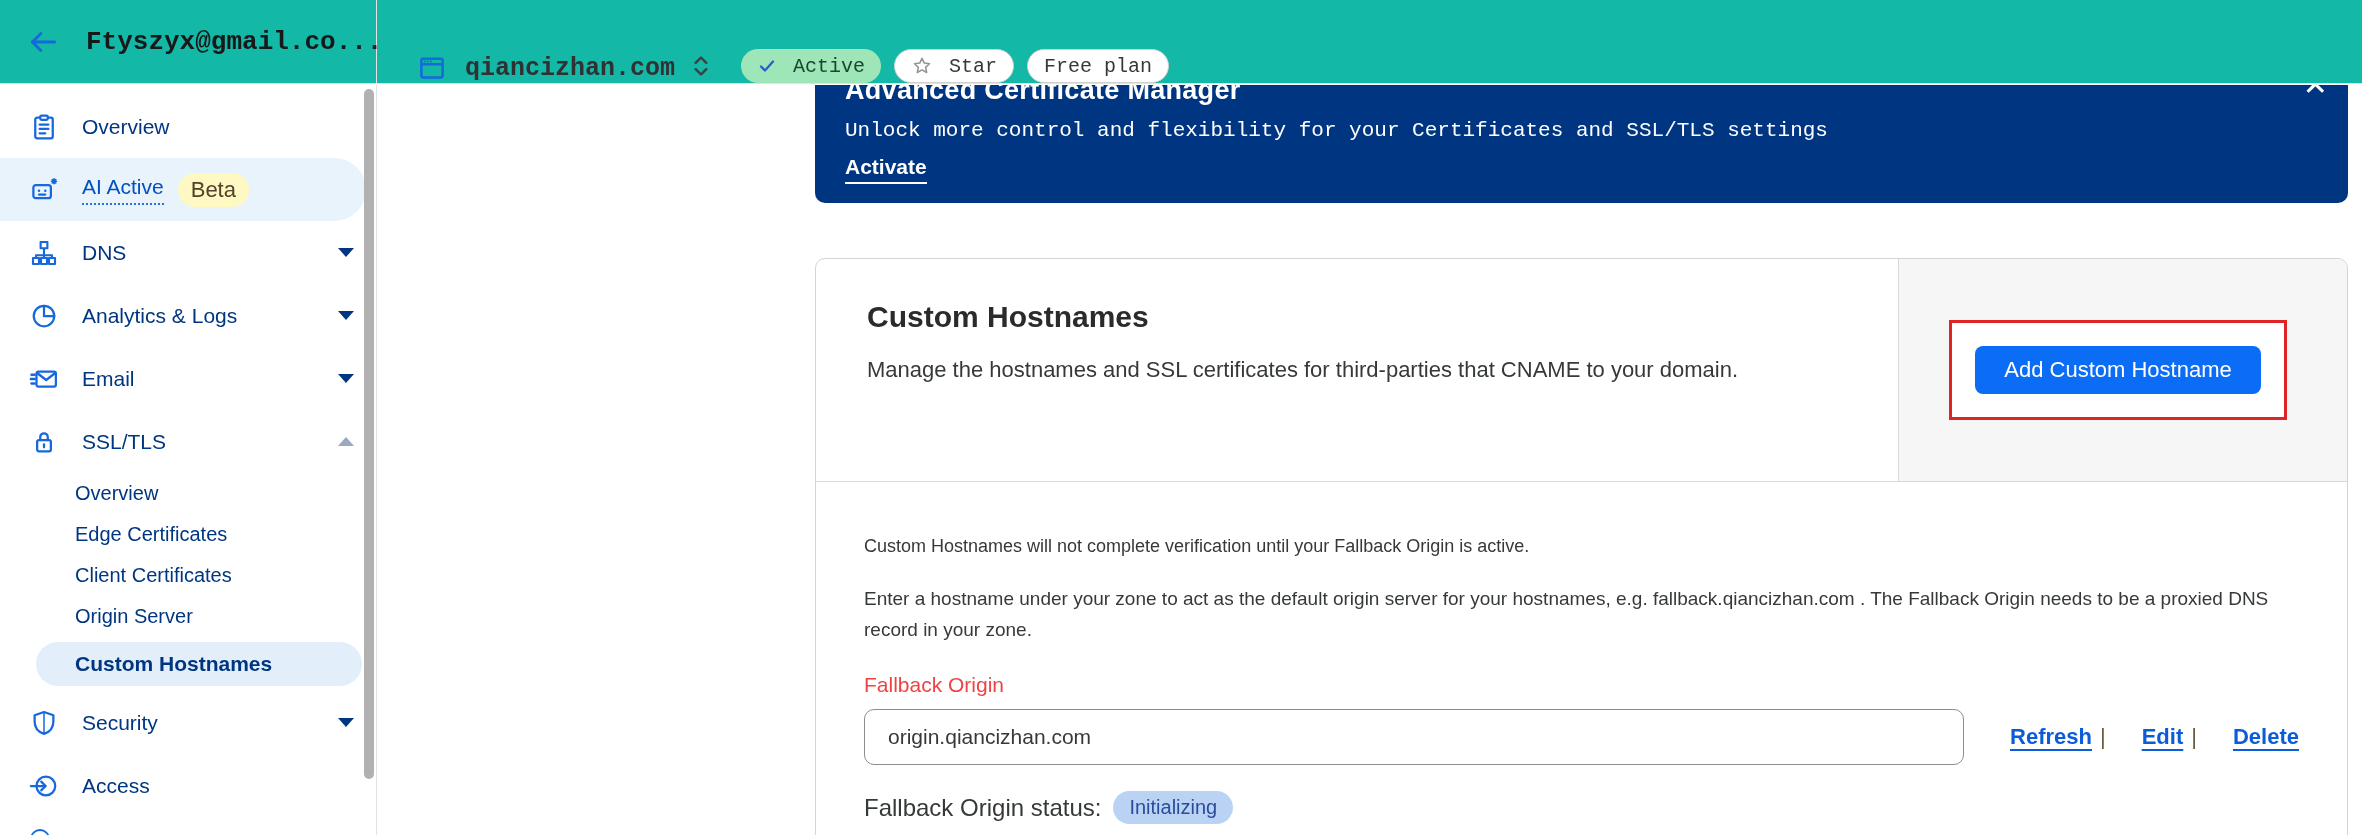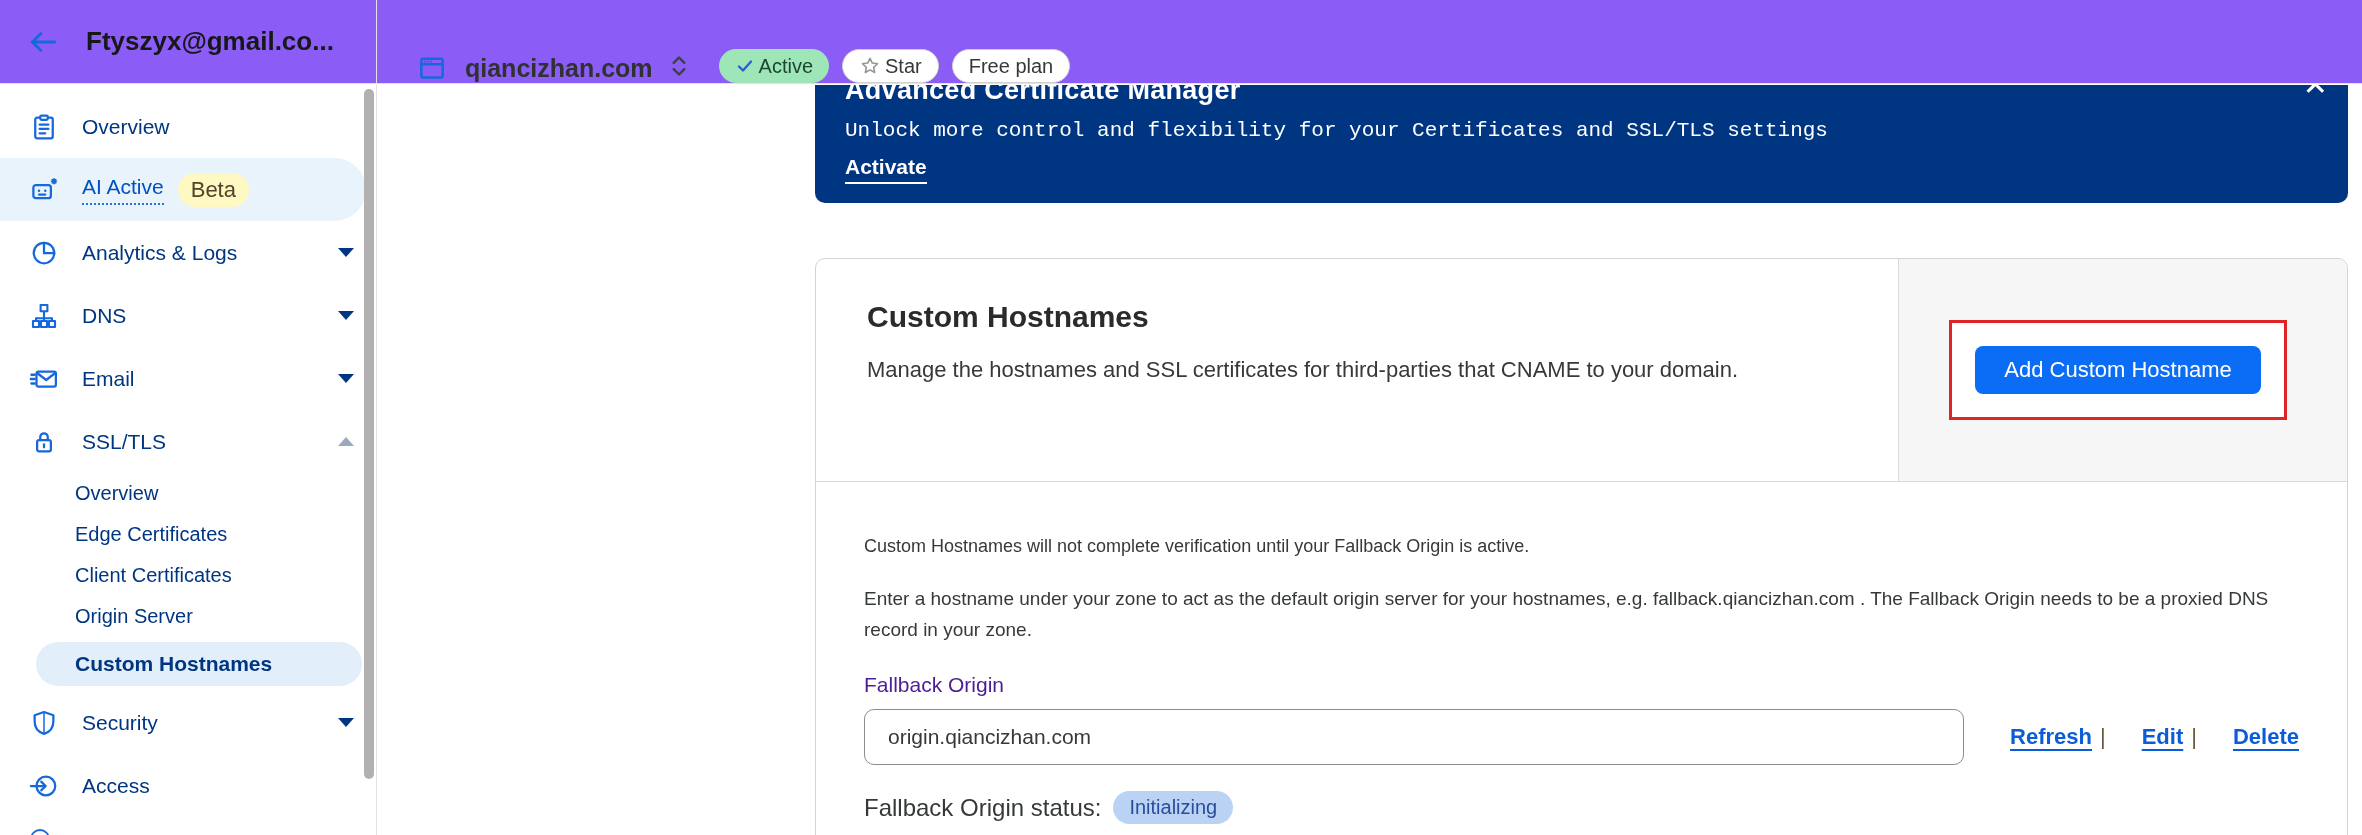--- a/index.html
+++ b/index.html
@@ -4,26 +4,26 @@
 <style>
   html,body { margin:0; padding:0; background:#fff; }
   * { box-sizing:border-box; }
   #app {
     position:relative; width:2362px; height:835px; overflow:hidden;
     background:#fff; font-family:"Liberation Sans","DejaVu Sans",sans-serif; color:#36393a;
   }
   svg { display:block; }
 
   
-  #topbar { position:absolute; top:0; left:0; right:0; height:84px; border-bottom:1px solid #e2e2e2; display:flex; background:#8b5cf6; z-index:5; }
+  #topbar { position:absolute; top:0; left:0; right:0; height:84px; border-bottom:1px solid #e2e2e2; display:flex; background:#14b8a6; z-index:5;font-family:Liberation Mono, monospace; }
   .hdr-left { width:377px; flex:none; border-right:1px solid #e2e2e2; display:flex; align-items:center; padding-left:26px; gap:26px; }
   .hdr-email { font-size:26px; font-weight:bold; color:#17181a; white-space:nowrap; }
   .hdr-main { flex:1; display:flex; align-items:flex-end; padding-left:39px; gap:13px; }
   .domain-name { font-size:25px; font-weight:bold; color:#2f3133; margin-left:4px; white-space:nowrap; }
-  .pill { height:34px; border-radius:999px; display:inline-flex; align-items:center; padding:0 16px; font-size:20px; gap:4px; white-space:nowrap; }
+  .pill { height:34px; border-radius:999px; display:inline-flex; align-items:center; padding:0 16px; font-size:20px; gap:16px; white-space:nowrap; }
   .pill.active { background:#9ee6b8; color:#1c4532; margin-left:14px; }
   .pill.ghost { border:1px solid #d0d0d0; background:#fff; color:#36393a; }
 
   
   #sidebar { position:absolute; top:85px; left:0; width:377px; bottom:0; border-right:1px solid #e2e2e2; background:#fff; padding-top:10px; overflow:hidden; }
   .nav-item { height:63px; display:flex; align-items:center; padding:0 22px 0 28px; color:#003681; font-size:21px; cursor:pointer; }
   .nav-icon { width:32px; height:32px; flex:none; margin-right:22px; color:#1668dd; display:flex; align-items:center; justify-content:center; }
   .nav-label { white-space:nowrap; }
   .nav-item.active-band { background:#e8f3fb; border-radius:0 32px 32px 0; margin-right:10px; }
   .ai-label { color:#0051c3; border-bottom:2px dotted #2c6fdd; padding-bottom:4px; }
@@ -50,21 +50,21 @@
   .head-left { padding:41px 0 0 51px; }
   .head-left h1 { margin:0; font-size:30px; color:#2b2b2b; font-weight:bold; }
   .head-left p { margin:16px 0 0; font-size:22px; line-height:40px; max-width:880px; color:#36393a; }
   .head-aside { position:absolute; top:0; right:0; bottom:0; left:1082px; background:#f6f6f6; border-left:1px solid #d9d9d9; border-radius:0 10px 0 0; }
   .red-box { position:absolute; left:50px; top:61px; width:338px; height:100px; border:3px solid #e02424; background:#fff; display:flex; align-items:center; justify-content:center; }
   .btn-primary { width:286px; height:48px; background:#0b6df6; color:#fff; border:none; border-radius:8px; font-size:22px; font-family:inherit; cursor:pointer; }
 
   .card-body { padding:54px 48px 0 48px; }
   .notice { font-size:18px; color:#36393a; margin:0; white-space:nowrap; }
   .help { margin:26px 0 0; font-size:19px; line-height:31px; max-width:1480px; color:#36393a; }
-  .fo-label { margin-top:28px; font-size:21px; color:#4c1d95; }
+  .fo-label { margin-top:28px; font-size:21px; color:#ef4444; }
   .fo-row { display:flex; align-items:center; margin-top:12px; }
   .fo-input { width:1188px; height:56px; border:1px solid #8d8d8d; border-radius:10px; padding:0 23px; font-size:21px; color:#36393a; font-family:inherit; background:#fff; }
   .fo-links { margin-left:18px; font-size:22px; white-space:nowrap; }
   .fo-links a { color:#0b5cd8; text-decoration:underline; text-underline-offset:5px; font-weight:700; cursor:pointer;margin-left:28px; }
   .fo-links .sep { color:#6b5b3e; margin:0 8px; }
   .status-row { margin-top:26px; display:flex; align-items:center; font-size:24px; color:#36393a; }
   .status-badge { margin-left:12px; background:#bad3f5; color:#2a4d9b; font-size:20px; border-radius:999px; padding:5px 16px; }
 </style>
 </head>
 <body>
@@ -140,40 +140,40 @@
           <path d="M8 15.6 h5"></path>
           <path d="M20 3 v4 M18 5 h4 M18.6 3.6 l2.8 2.8 M21.4 3.6 l-2.8 2.8" stroke-width="1.3"></path>
         </svg>
       </span>
       <span class="nav-label ai-label">AI Active</span>
       <span class="beta">Beta</span>
     </div>
 
     <div class="nav-item">
       <span class="nav-icon">
-        <svg width="30" height="30" viewBox="0 0 24 24" fill="none" stroke="currentColor" stroke-width="1.8" stroke-linecap="round">
-          <circle cx="12" cy="12" r="8.2"></circle>
-            <path d="M12 3.8 V12 H20.2"></path>
-        </svg>
-      </span>
-      <span class="nav-label">Analytics &amp; Logs</span>
-      <span class="tri down"></span>
-    </div>
-
-    <div class="nav-item">
-      <span class="nav-icon">
         <svg width="30" height="30" viewBox="0 0 24 24" fill="none" stroke="currentColor" stroke-width="1.7" stroke-linejoin="round">
           <rect x="9.3" y="3.2" width="5.4" height="5"></rect>
           <rect x="3.2" y="16" width="4.8" height="4.8"></rect>
           <rect x="9.6" y="16" width="4.8" height="4.8"></rect>
           <rect x="16" y="16" width="4.8" height="4.8"></rect>
           <path d="M12 8.2 v3.6 M12 11.8 v4.2 M5.6 16 v-2.2 h12.8 V16 M5.6 13.8 h12.8"></path>
         </svg>
       </span>
       <span class="nav-label">DNS</span>
+      <span class="tri down"></span>
+    </div>
+
+    <div class="nav-item">
+      <span class="nav-icon">
+        <svg width="30" height="30" viewBox="0 0 24 24" fill="none" stroke="currentColor" stroke-width="1.8" stroke-linecap="round">
+          <circle cx="12" cy="12" r="8.2"></circle>
+            <path d="M12 3.8 V12 H20.2"></path>
+        </svg>
+      </span>
+      <span class="nav-label">Analytics &amp; Logs</span>
       <span class="tri down"></span>
     </div>
 
     <div class="nav-item">
       <span class="nav-icon">
         <svg width="30" height="30" viewBox="0 0 24 24" fill="none" stroke="currentColor" stroke-width="1.8" stroke-linecap="round" stroke-linejoin="round">
           <rect x="6" y="6" width="15.5" height="12" rx="1.5"></rect>
           <path d="M6.5 7.2 l7.25 5.6 7.25 -5.6"></path>
           <path d="M2 8.5 h2.5 M1.5 12 h3 M2 15.5 h2.5" stroke-width="2"></path>
         </svg>

